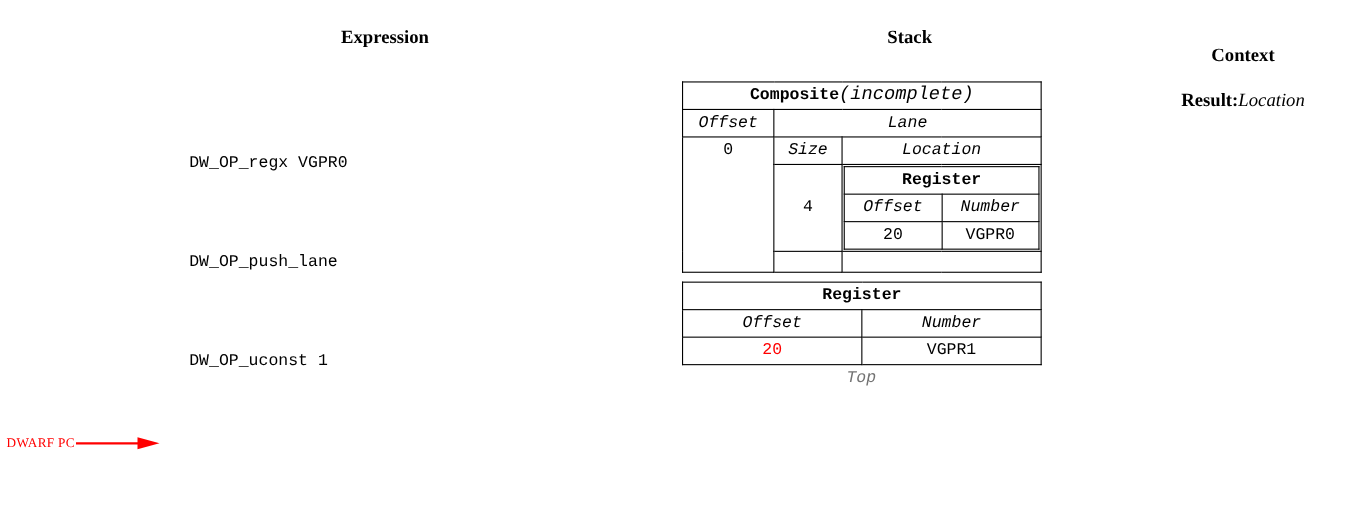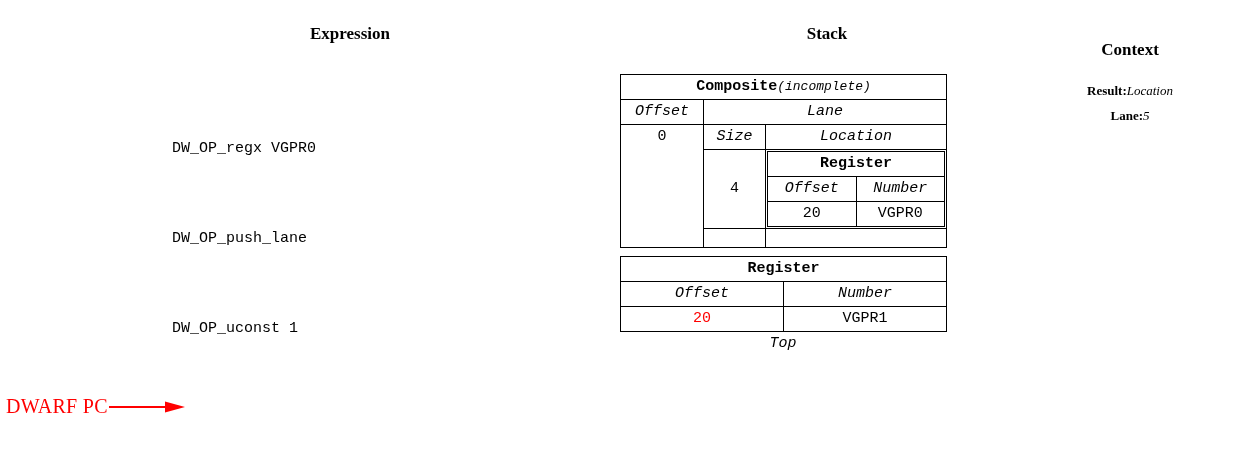--- a/index.html
+++ b/index.html
@@ -42,21 +42,21 @@
   #dwarf-pc-marker {
     position: absolute;
     left: 6px;
     top: 395px;
     display: flex;
     align-items: center;
     color: #ff0000;
   }
   #dwarf-pc-marker .pc-label {
     font-family: "Liberation Serif", serif;
-    font-size: 20px;
+    font-size: 12px;
     letter-spacing: 0.3px;
   }
   #dwarf-pc-marker .pc-arrow {
     display: block;
     margin-left: 1px;
   }
 
   
   #stack-area {
     position: absolute;
@@ -84,42 +84,42 @@
   .nested-wrap { padding: 1px !important; border: 1px solid #000 !important; }
   table.inner { border-collapse: collapse; table-layout: fixed; width: 100%; }
   table.inner td {
     border: 1px solid #000;
     padding: 2px 3px;
     text-align: center;
     font-family: "Liberation Mono", monospace;
     font-size: 15px;
     line-height: 20px;
   }
-  .composite-sub { font-style: italic; font-weight: normal; font-size: 13px; }
+  .composite-sub { font-style: italic; font-weight: normal; font-size: 17px; }
   .tbl-gap { height: 8px; }
   #stack-top-label {
     text-align: center;
-    color: #000000;
+    color: #737373;
     font-family: "Liberation Mono", monospace;
     font-style: italic;
     font-size: 15px;
     margin-top: 2px;
     line-height: 20px;
   }
   .blank-cell { border-top: none !important; }
 
   
   #context-block {
     position: absolute;
     left: 1040px;
     top: 78px;
     width: 180px;
     text-align: center;
     font-family: "Liberation Serif", serif;
-    font-size: 13px;
+    font-size: 17px;
     line-height: 25px;
   }
   #context-block .ctx-key { font-weight: bold; }
   #context-block .ctx-val { font-style: italic; }
 </style>
 </head>
 <body>
 
 <div class="col-header" id="header-expression">Expression</div>
 <div class="col-header" id="header-stack">Stack</div>
@@ -224,16 +224,13 @@
     </tbody>
   </table>
 
   <div id="stack-top-label">Top</div>
 </div>
 
 <div id="context-block">
   <div>
     <span class="ctx-key">Result:</span><span class="ctx-val">Location</span>
   </div>
-  <div>
-    <span class="ctx-key">Lane:</span><span class="ctx-val">5</span>
-  </div>
 </div>
 
 </body></html>

